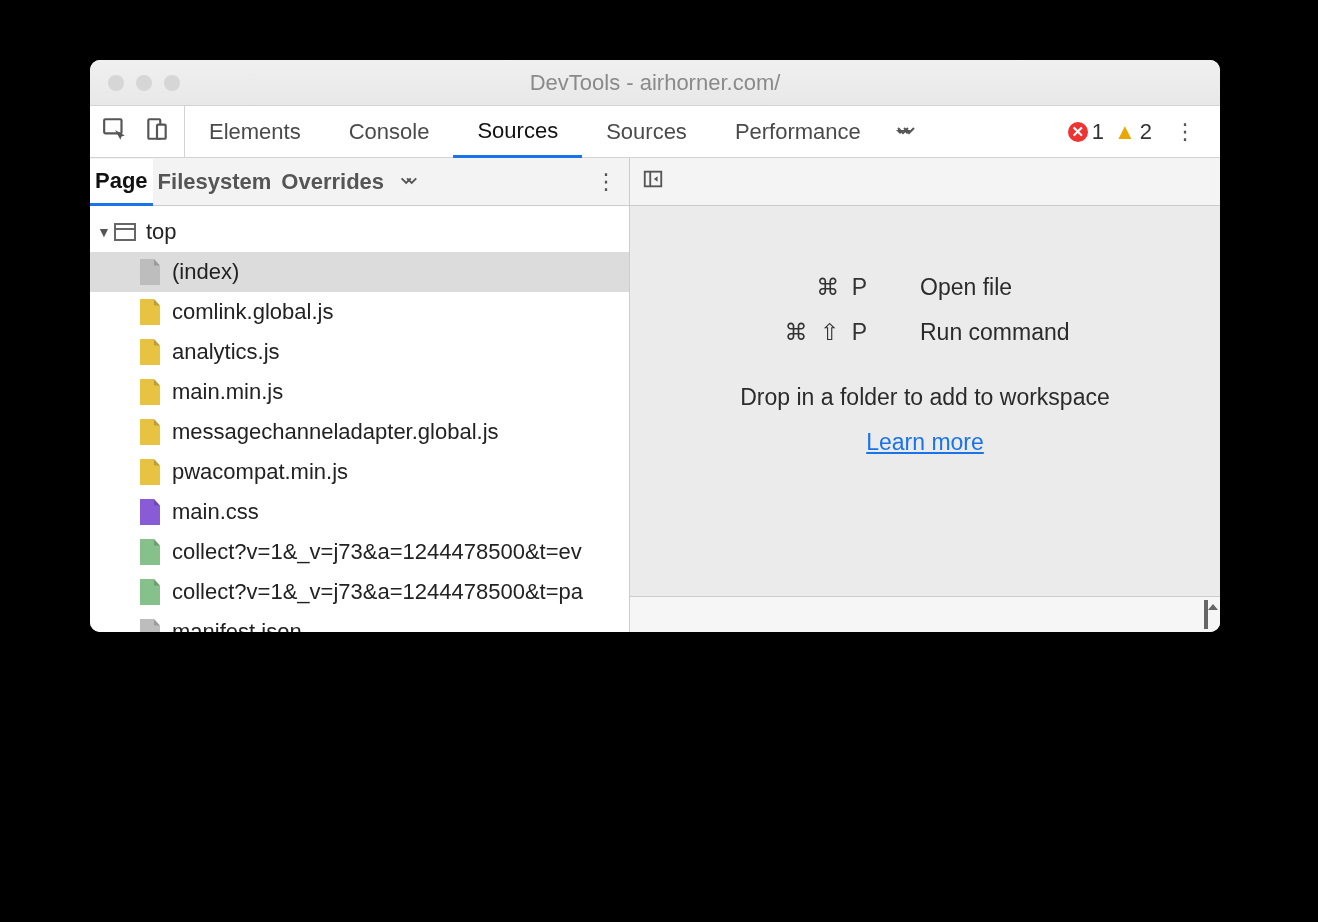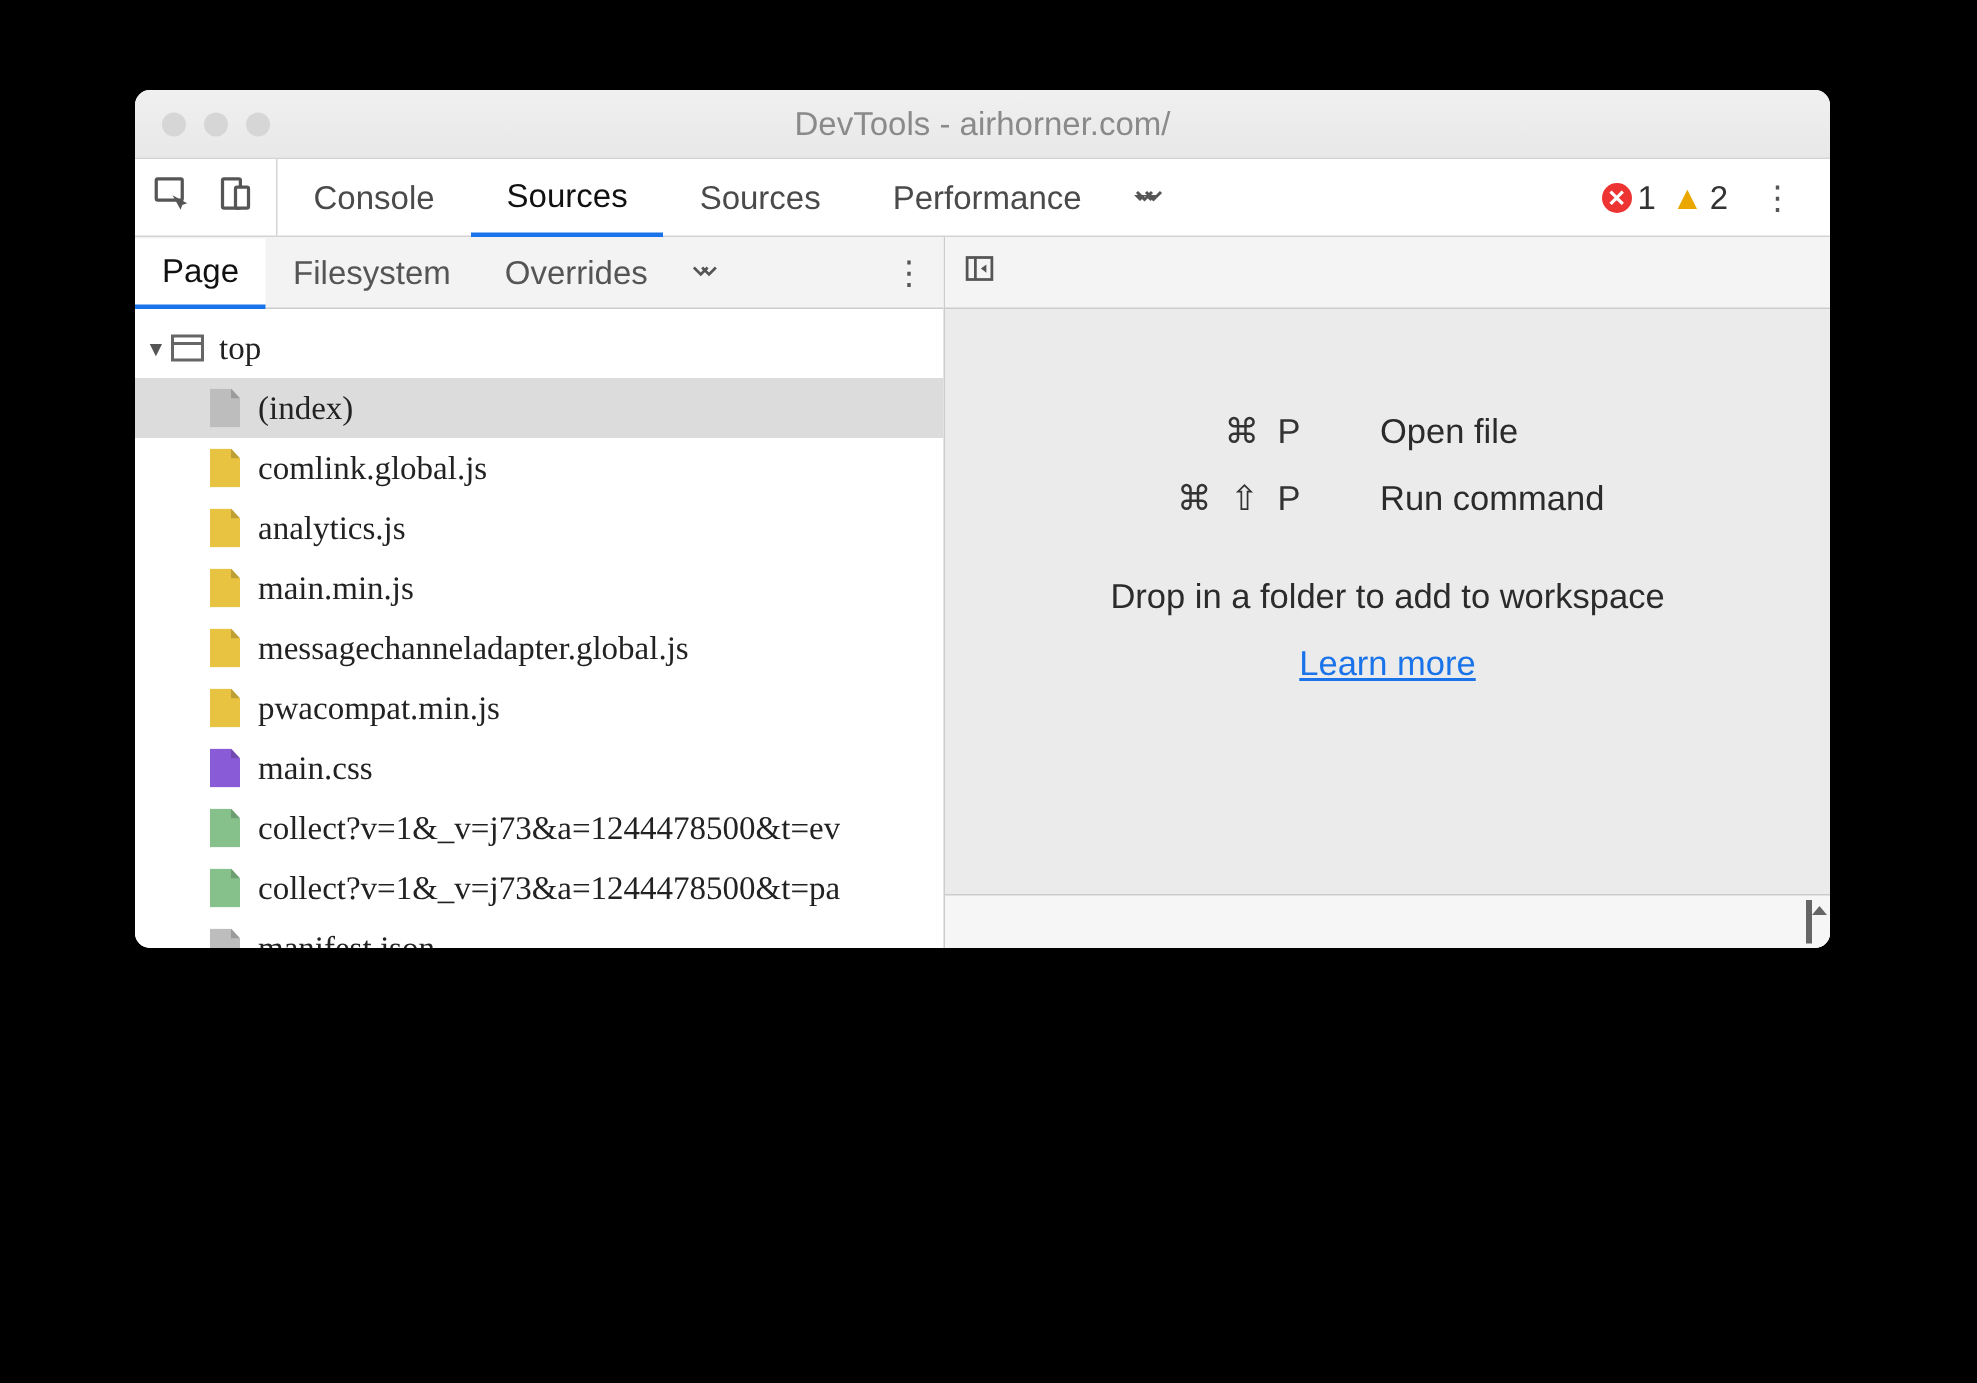--- a/index.html
+++ b/index.html
@@ -125,25 +125,26 @@
     background: #fff;
   }
   .subtabs {
     height: 48px;
     border-bottom: 1px solid #ccc;
     display: flex;
     align-items: center;
     background: #f3f3f3;
   }
   .subtab {
-    padding: 0 18px;
+    padding: 0 5px;
     color: #555;
     height: 100%;
     display:flex; align-items:center;
     cursor:pointer;
+    font-weight:bold;
   }
   .subtab.active {
     color: #111;
     border-bottom: 3px solid #1a73e8;
     margin-bottom: -1px;
     background:#fff;
   }
   .subtabs .spacer { flex:1; }
   .tree {
     flex: 1;
@@ -181,21 +182,21 @@
     right:0; top:0; width:30%; height:25%;
     background: rgba(0,0,0,0.18);
     clip-path: polygon(0 0, 100% 100%, 0 100%);
   }
   .frame-icon {
     width:22px;height:18px;border:2px solid #666; margin-right:10px;
     position:relative; display:inline-block;
   }
   .frame-icon::before{content:"";position:absolute;left:0;right:0;top:3px;height:2px;background:#666;}
   .gear-icon { margin-right:10px; color:#555; font-size:18px; letter-spacing:-3px;}
-  .tree-label { overflow:hidden; text-overflow: clip; font-family: Liberation Serif, serif; }
+  .tree-label { overflow:hidden; text-overflow: clip; }
   .right-pane {
     flex: 1;
     display: flex;
     flex-direction: column;
     background: #ebebeb;
     position: relative;
   }
   .right-top {
     height: 48px;
     border-bottom: 1px solid #ccc;
@@ -261,20 +262,21 @@
         </svg>
       </span>
       <span>
         <svg class="icon-svg" viewBox="0 0 24 24" fill="none" stroke="#555" stroke-width="2">
           <rect x="4" y="3" width="11" height="18" rx="1"></rect>
           <rect x="12" y="8" width="8" height="13" rx="1" fill="#fff"></rect>
         </svg>
       </span>
     </div>
     <div class="tabs">
+      <div class="tab">Elements</div>
       <div class="tab">Console</div>
       <div class="tab active">Sources</div>
       <div class="tab">Sources</div>
       <div class="tab">Performance</div>
       <div class="chev-more">
         <svg width="24" height="24" viewBox="0 0 24 24" fill="#555">
             <path d="M6 8l4 4 4-4H6zm7 0l4 4 4-4h-8z" transform="translate(-3 2)"></path>
             <path d="M5 8l5 5 5-5" fill="none" stroke="#555" stroke-width="2"></path>
             <path d="M12 8l5 5 5-5" fill="none" stroke="#555" stroke-width="2" transform="translate(-1 0)"></path>
           </svg>

